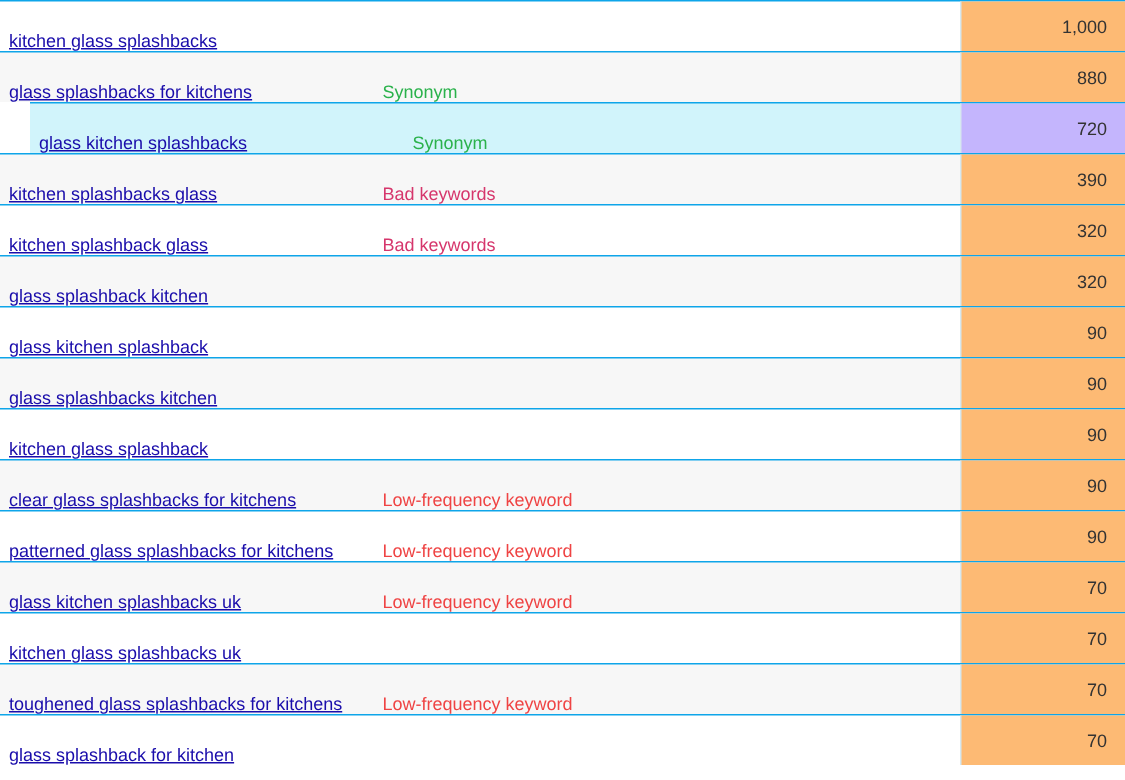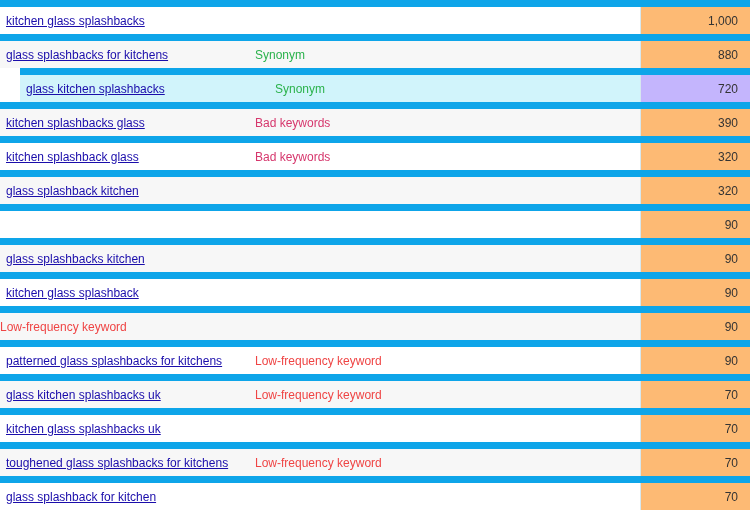--- a/index.html
+++ b/index.html
@@ -5,23 +5,23 @@
   * { margin: 0; padding: 0; box-sizing: border-box; }
   body {
     font-family: Arial, Helvetica, sans-serif;
     font-size: 12px;
     background: #ffffff;
     width: 750px;
   }
   .table { width: 100%; }
   .row {
     display: flex;
-    align-items: center;
+    align-items: flex-end;
     height: 34px;
-    border-top: 7px solid #0ea5e9;
+    border-top: 1px solid #0ea5e9;
   }
   .row:nth-child(even) { background: #f7f7f7; }
   .row.highlighted { background: #d1f4fb; margin-left: 20px; }
   .cell-keyword {
     flex: 0 0 255px;
     padding-left: 6px;
     white-space: nowrap;
   }
   .cell-keyword a {
     color: #1a0dab;
@@ -82,34 +82,36 @@
       <div class="cell-keyword"><a>kitchen splashback glass</a></div>
       <div class="cell-annot"><span class="annot-bad">Bad keywords</span></div>
       <div class="cell-volume">320</div>
     </div>
     <div class="row">
       <div class="cell-keyword"><a>glass splashback kitchen</a></div>
       <div class="cell-annot"></div>
       <div class="cell-volume">320</div>
     </div>
     <div class="row">
+      <div class="cell-keyword"><a>glass kitchen splashback</a></div>
       <div class="cell-annot"></div>
       <div class="cell-volume">90</div>
     </div>
     <div class="row">
       <div class="cell-keyword"><a>glass splashbacks kitchen</a></div>
       <div class="cell-annot"></div>
       <div class="cell-volume">90</div>
     </div>
     <div class="row">
       <div class="cell-keyword"><a>kitchen glass splashback</a></div>
       <div class="cell-annot"></div>
       <div class="cell-volume">90</div>
     </div>
     <div class="row">
+      <div class="cell-keyword"><a>clear glass splashbacks for kitchens</a></div>
       <div class="cell-annot"><span class="annot-lowfreq">Low-frequency keyword</span></div>
       <div class="cell-volume">90</div>
     </div>
     <div class="row">
       <div class="cell-keyword"><a>patterned glass splashbacks for kitchens</a></div>
       <div class="cell-annot"><span class="annot-lowfreq">Low-frequency keyword</span></div>
       <div class="cell-volume">90</div>
     </div>
     <div class="row">
       <div class="cell-keyword"><a>glass kitchen splashbacks uk</a></div>

